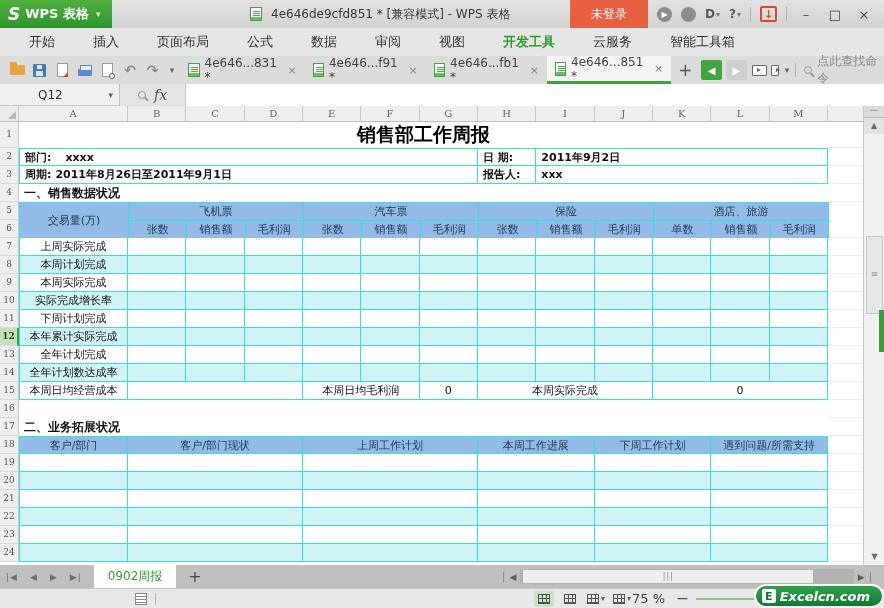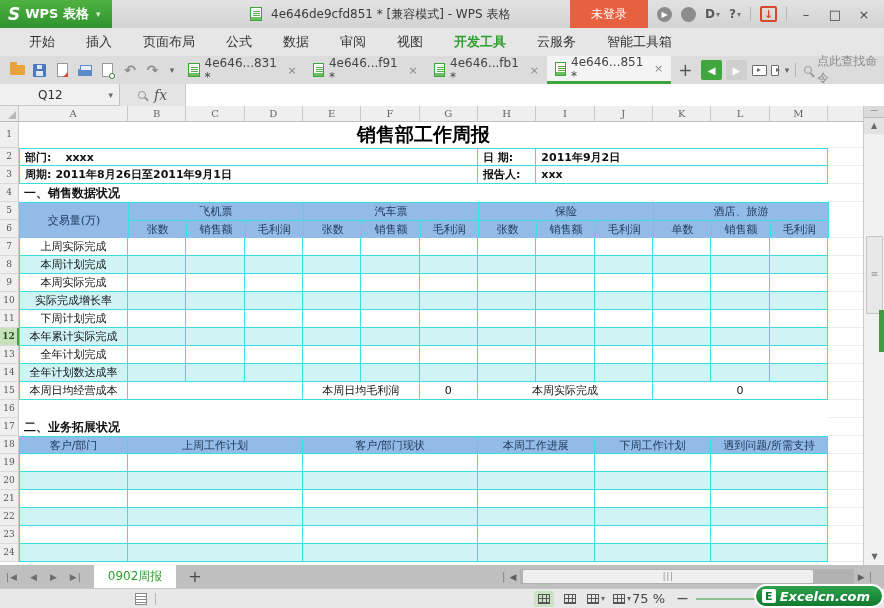--- a/index.html
+++ b/index.html
@@ -23,21 +23,21 @@
 .tb-right{position:absolute;right:0;top:0;height:28px;display:flex;align-items:center;gap:9px;padding-right:10px}
 .login{width:78px;height:28px;background:#e7603f;color:#fff;font-size:12px;display:flex;align-items:center;justify-content:center}
 .circ{width:15px;height:15px;border-radius:50%;background:#8c8c8c;color:#fff;font-size:8px;display:flex;align-items:center;justify-content:center}
 .tbico{color:#5a5a5a;font-weight:bold;font-size:12px;display:flex;align-items:center}
 .tbico .caret{font-size:8px;color:#777;margin-left:1px}
 .dl{width:17px;height:16px;border:2px solid #d6492f;border-radius:2px;color:#d6492f;font-weight:bold;font-size:11px;display:flex;align-items:center;justify-content:center}
 .vdiv{width:1px;height:14px;background:#b5b5b5}
 .winbtn{color:#444;font-size:13px;width:20px;text-align:center}
 
 
-.menubar{position:absolute;top:28px;left:0;width:884px;height:28px;background:#e6e6e6;display:flex;align-items:center;padding-left:14px;gap:1px}
+.menubar{position:absolute;top:28px;left:0;width:884px;height:28px;background:#e6e6e6;display:flex;align-items:center;padding-left:14px;gap:8px}
 .mi{padding:0 15px;font-size:13px;color:#333;height:28px;display:flex;align-items:center}
 .mi.active{color:#2e9e2e;font-weight:bold}
 
 
 .toolbar{position:absolute;top:56px;left:0;width:884px;height:28px;background:var(--chrome);display:flex;align-items:center;padding-left:6px}
 .qico{width:24px;height:22px;display:flex;align-items:center;justify-content:center}
 .folder{width:15px;height:10px;background:#e8a33d;border-radius:1px;position:relative}
 .folder::before{content:"";position:absolute;top:-3px;left:0;width:7px;height:3px;background:#e8a33d;border-radius:1px 1px 0 0}
 .floppy{width:13px;height:13px;background:#4a79be;border-radius:1px;position:relative}
 .floppy::after{content:"";position:absolute;left:3px;bottom:1px;width:7px;height:5px;background:#dce8f5}
@@ -492,22 +492,22 @@
 
     <div class="r">
       <div class="rh">17</div>
       <div class="free">二、业务拓展状况</div>
       <div class="fill"></div>
     </div>
 
     <div class="r hdrow btop">
       <div class="rh">18</div>
       <div class="c w0 bl">客户/部门</div>
+      <div class="c w3">客户/部门现状</div>
       <div class="c w3">上周工作计划</div>
-      <div class="c w3">客户/部门现状</div>
       <div class="c w2">本周工作进展</div>
       <div class="c w2">下周工作计划</div>
       <div class="c w2">遇到问题/所需支持</div>
       <div class="fill"></div>
     </div>
 
     <div class="r">
       <div class="rh">19</div>
       <div class="c w0 bl"></div>
       <div class="c w3"></div>

